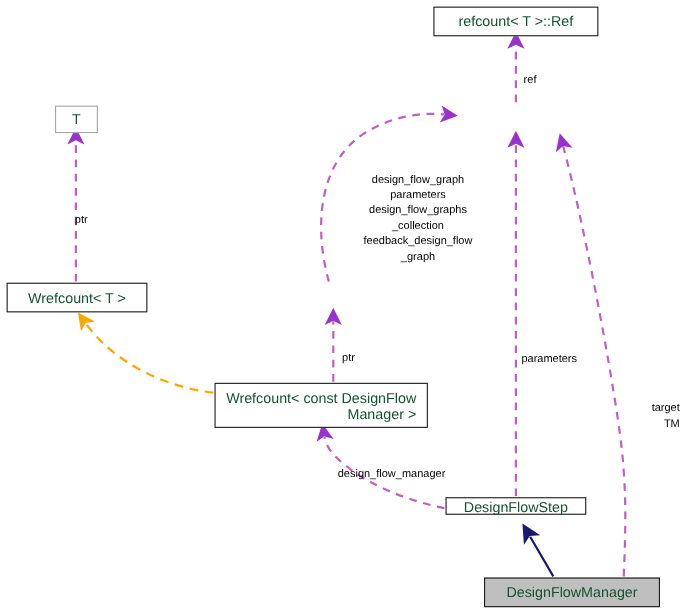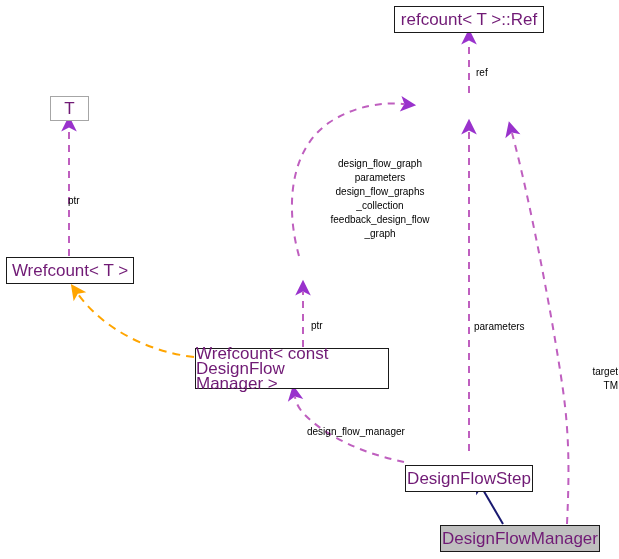--- a/index.html
+++ b/index.html
@@ -24,25 +24,25 @@
     width: 619px;
     height: 559px;
     pointer-events: none;
   }
   .node {
     position: absolute;
     box-sizing: border-box;
     display: flex;
     align-items: center;
     justify-content: center;
-    text-align: left;
+    text-align: right;
     background: #ffffff;
     border: 1px solid #000000;
-    color: #701a75;
-    font-size: 17px;
+    color: #14532d;
+    font-size: 13px;
     line-height: 15px;
     white-space: pre-line;
     z-index: 3;
   }
   .node.thick {
     border: 1.6px solid #1a1a1a;
   }
   .node.light {
     border: 1.6px solid #a6a6a6;
   }
@@ -112,21 +112,21 @@
   <div class="node thick" style="left:6px; top:257px; width:128px; height:27px;">
     <span>Wrefcount&lt; T &gt;</span>
   </div>
 
 
   <div class="node thick" style="left:195px; top:348px; width:194px; height:41px;">
     <span>Wrefcount&lt; const DesignFlow
 Manager &gt;</span>
   </div>
 
-  <div class="node thick" style="left:405px; top:452px; width:128px; height:27px;margin-top:13px;">
+  <div class="node thick" style="left:405px; top:452px; width:128px; height:16px;">
     <span>DesignFlowStep</span>
   </div>
 
   <div class="node filled thick" style="left:440px; top:525px; width:160px; height:27px;">
     <span>DesignFlowManager</span>
   </div>
 
   <div class="edge-label left" style="left:476px; top:52px; width:40px;">
     <span>ref</span>
   </div>

